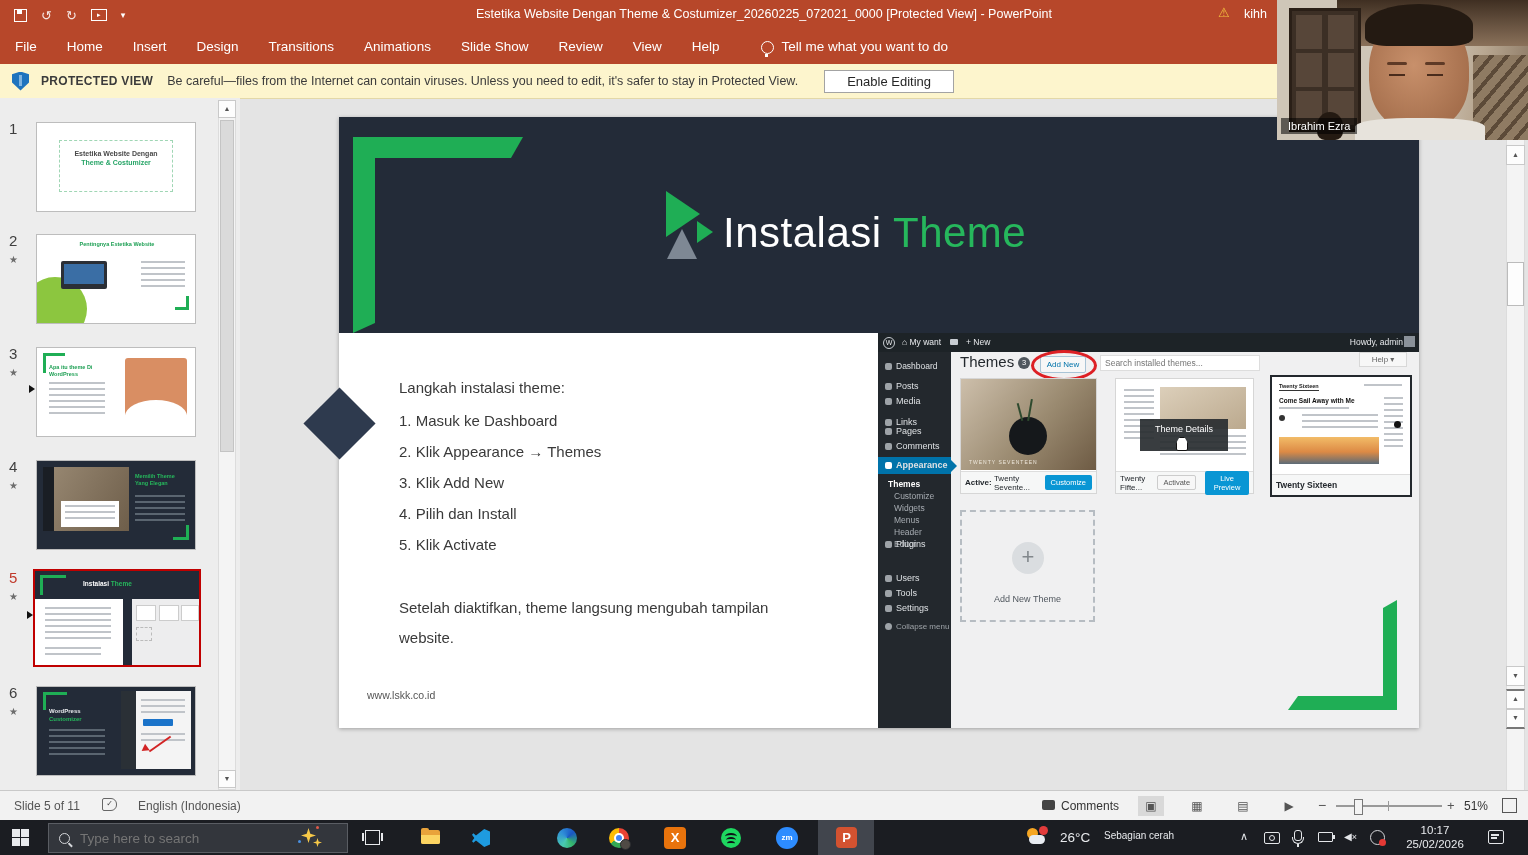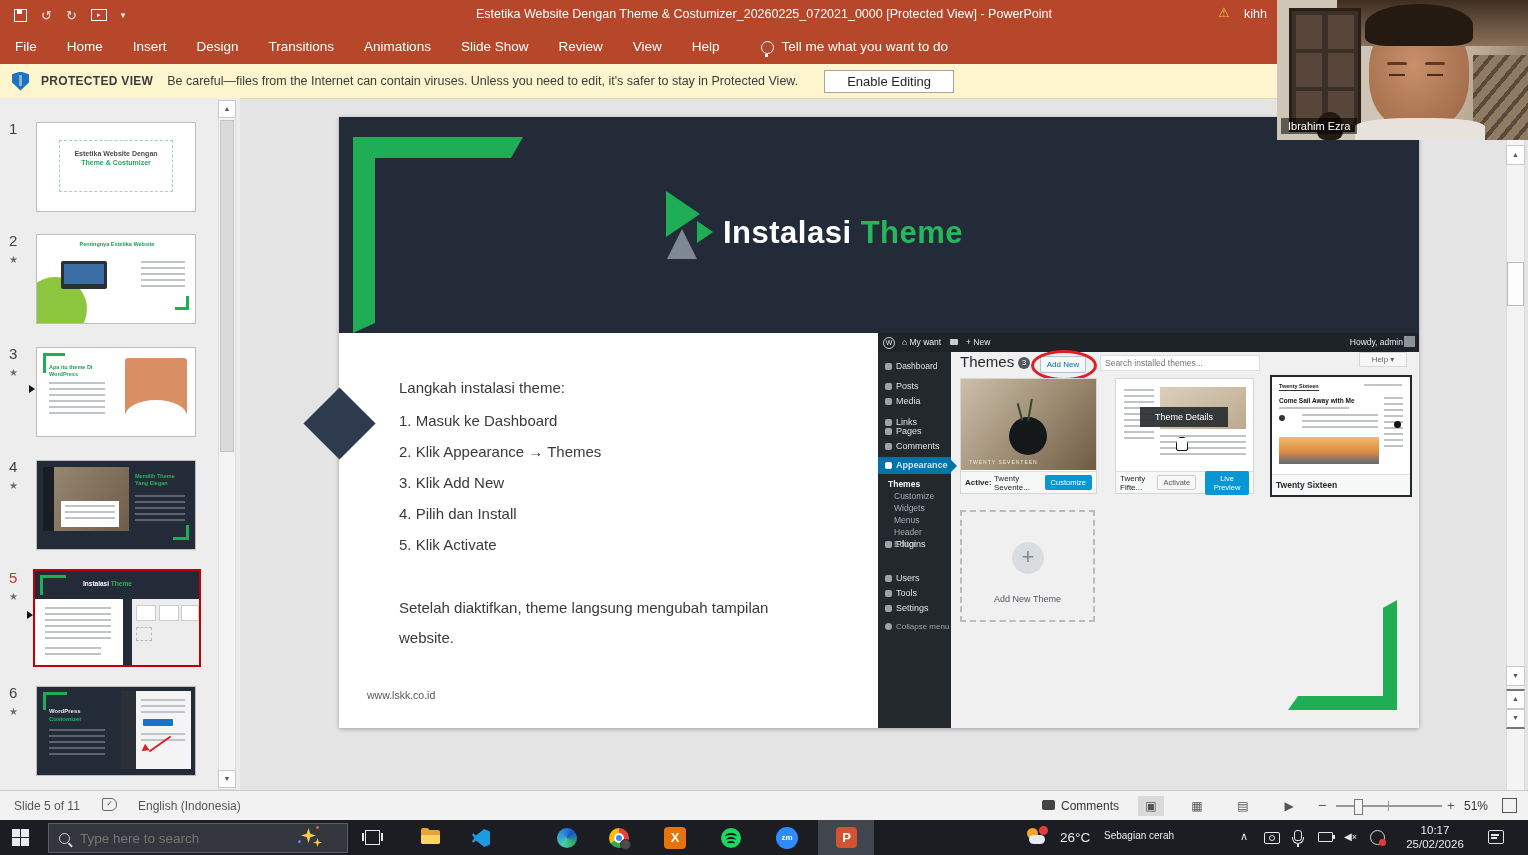--- a/index.html
+++ b/index.html
@@ -28,21 +28,21 @@
   .mini{position:absolute;left:36px;width:158px;height:88px;background:#fff;border:1px solid #BDBDBD;overflow:hidden;}
   .tl{background:repeating-linear-gradient(180deg,#C0C4C9 0 2px,transparent 2px 6px);}
   .tld{background:repeating-linear-gradient(180deg,#5A6570 0 2px,transparent 2px 6px);}
   .vtrack{background:#F4F4F4;border:1px solid #DCDCDC;}
   .sbtn{position:absolute;background:#FDFDFD;border:1px solid #C9C9C9;color:#555;
     font-size:7px;text-align:center;}
   
   #slide{left:339px;top:117px;width:1080px;height:611px;background:#fff;box-shadow:0 1px 4px rgba(0,0,0,.3);}
   #slidehead{position:absolute;left:0;top:0;width:1080px;height:216px;background:#232B38;overflow:hidden;}
   .green{background:#1FAE55;}
-  #stitle{position:absolute;left:384px;top:98px;font-size:31px;font-weight:bold;letter-spacing:.5px;color:#fff;white-space:nowrap;}
+  #stitle{position:absolute;left:384px;top:92px;font-size:42px;font-weight:normal;letter-spacing:.5px;color:#fff;white-space:nowrap;}
   #stitle .g{color:#26B75C;}
   .step{position:absolute;left:60px;font-size:15px;color:#3a3a3a;}
   
   #wp{position:absolute;left:539px;top:216px;width:541px;height:395px;background:#F0F0F1;font-family:"Liberation Sans",sans-serif;}
   #wptop{position:absolute;left:0;top:0;width:541px;height:19px;background:#1D2327;color:#E8EAED;font-size:8.5px;}
   #wpside{position:absolute;left:0;top:19px;width:73px;height:376px;background:#23282D;}
   .wpitem{position:absolute;left:0;width:73px;height:15px;color:#DDE0E3;font-size:9px;line-height:15px;}
   .wpitem .dot{display:inline-block;width:7px;height:7px;border-radius:2px;background:#9EA3A8;margin:0 4px 0 7px;vertical-align:-1px;}
   .wpsub{position:absolute;left:16px;color:#A7ACB2;font-size:8.5px;}
   .card{position:absolute;background:#fff;border:1px solid #D6D6D6;}
@@ -276,21 +276,21 @@
           <b>Active:</b>&nbsp;
           <span>Twenty Sevente...</span>
           <span class="bluebtn" style="margin-left:auto;">Customize</span>
         </div>
       </div>
 
       <div class="card" style="left:237px;top:45px;width:137px;height:114px;">
         <div class="a tl" style="left:8px;top:10px;width:30px;height:50px;"></div>
         <div class="a" style="left:44px;top:8px;width:86px;height:42px;background:linear-gradient(150deg,#DCCFBA,#BBA98E);"></div>
         <div class="a tl" style="left:44px;top:56px;width:86px;height:24px;"></div>
-        <div class="a" style="left:24px;top:28px;width:88px;height:20px;background:rgba(40,44,48,.92);color:#fff;font-size:9px;text-align:center;line-height:20px;">Theme Details</div>
+        <div class="a" style="left:24px;top:40px;width:88px;height:32px;background:rgba(40,44,48,.92);color:#fff;font-size:9px;text-align:center;line-height:20px;">Theme Details</div>
         <div class="a" style="left:60px;top:58px;width:10px;height:12px;background:#fff;border:1.5px solid #111;border-radius:3px 3px 2px 2px;clip-path:polygon(30% 0,70% 0,100% 45%,100% 100%,0 100%,0 45%);"></div>
         <div class="cfoot">
           <span>Twenty Fifte...</span>
           <span class="graybtn" style="margin-left:auto;">Activate</span>
           <span class="bluebtn" style="margin-left:9px;">Live Preview</span>
         </div>
       </div>
 
       <div class="card" style="left:392px;top:42px;width:138px;height:118px;border:2px solid #23282D;">
         <div class="a" style="left:7px;top:6px;font-size:5.5px;font-weight:bold;color:#1A1A1A;border-bottom:1px solid #333;padding-bottom:1px;">Twenty Sixteen</div>

